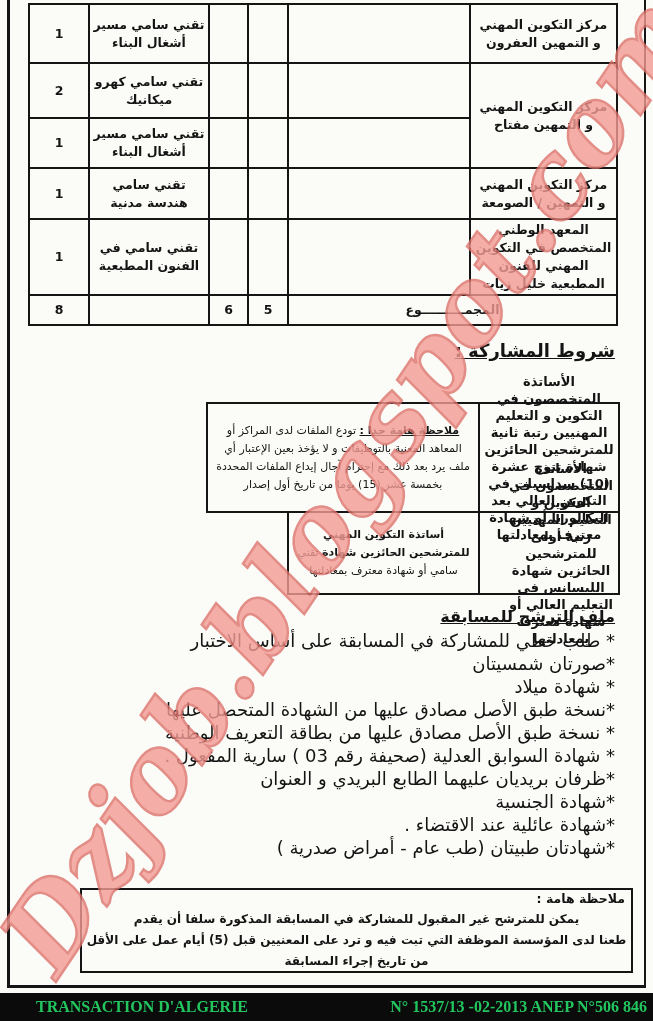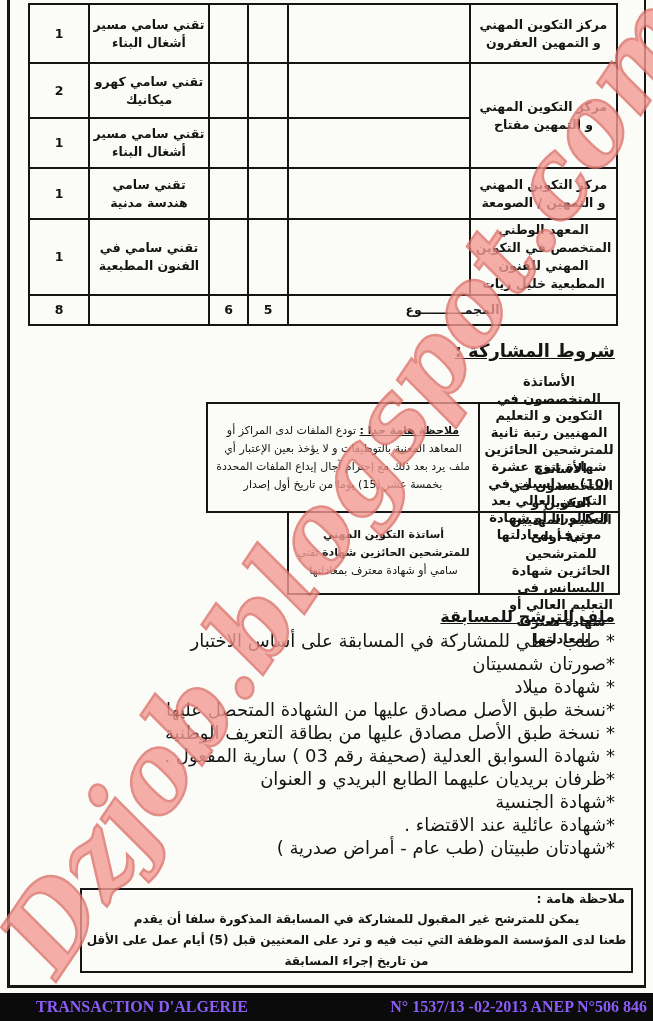--- a/index.html
+++ b/index.html
@@ -64,21 +64,21 @@
     text-align:center;
   }
   .note-line{width:100%;text-align:center;font-weight:bold;font-size:12px;line-height:21px;}
   .note-line.l1{margin-top:19px;}
 
   
   .footer-bar{
     position:absolute;left:0;top:993px;width:653px;height:28px;background:#0b0b0b;
     display:flex;align-items:center;justify-content:space-between;
     padding:0 6px 0 36px;box-sizing:border-box;
-    font-family:"Liberation Serif",serif;font-weight:bold;color:#8b5cf6;font-size:16px;
+    font-family:"Liberation Serif",serif;font-weight:bold;color:#22c55e;font-size:16px;
   }
 
   
   .watermark{
     position:absolute;left:-215px;top:448px;width:1100px;height:112px;
     text-align:center;line-height:112px;font-size:104px;
     font-family:"DejaVu Serif",serif;font-style:italic;font-weight:bold;
     color:#f49b94;-webkit-text-stroke:2.5px #dd736c;
     transform:rotate(-56deg);transform-origin:center center;
     opacity:.8;pointer-events:none;white-space:nowrap;z-index:5;

